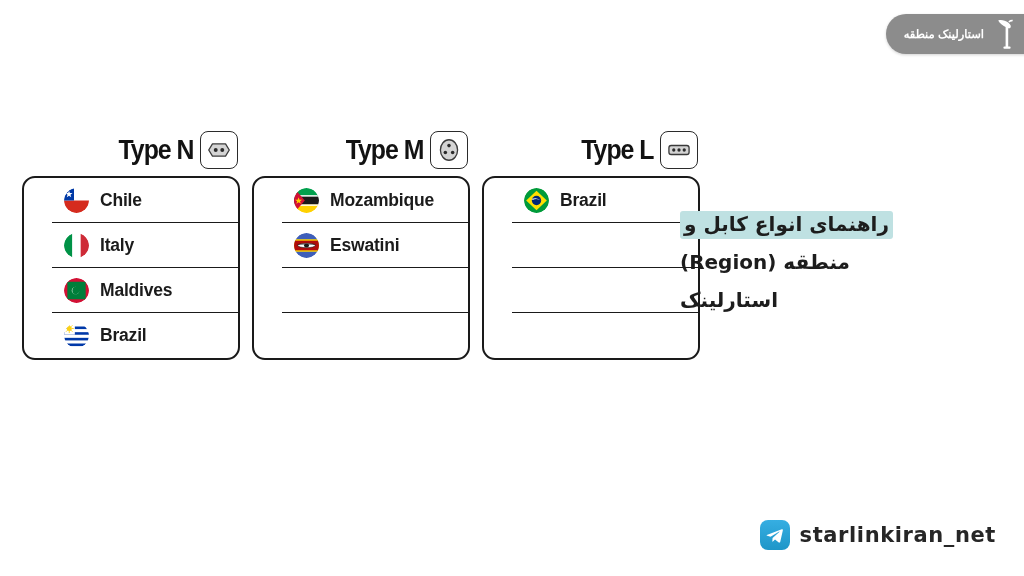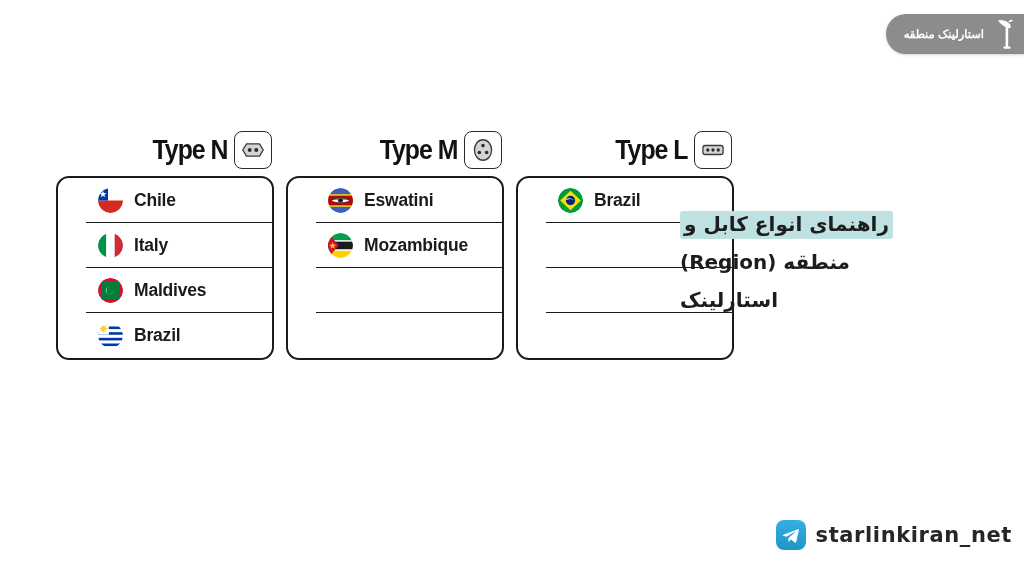--- a/index.html
+++ b/index.html
@@ -40,21 +40,21 @@
   }
   #brand-badge .dish {
     width: 24px;
     height: 30px;
     flex: 0 0 auto;
   }
 
   
   #columns {
     position: absolute;
-    left: 56px;
+    left: 22px;
     top: 124px;
     display: flex;
     gap: 12px;
   }
   .column {
     width: 218px;
     display: flex;
     flex-direction: column;
   }
 
@@ -156,21 +156,21 @@
     background: #bfe1e2;
     padding: 1px 4px 3px 4px;
     border-radius: 3px;
     box-decoration-break: clone;
     -webkit-box-decoration-break: clone;
   }
 
   
   #telegram-bar {
     position: absolute;
-    right: 12px;
+    right: 28px;
     bottom: 26px;
     display: flex;
     align-items: center;
     gap: 10px;
   }
   #telegram-bar .tg-icon {
     width: 30px;
     height: 30px;
     border-radius: 8px;
     background: linear-gradient(180deg,#36aee2 0%,#1e96c8 100%);
@@ -312,54 +312,54 @@
           <circle cx="11.1" cy="17.6" r="1.9" fill="#2b2b2b"></circle>
           <circle cx="18.9" cy="17.6" r="1.9" fill="#2b2b2b"></circle>
         </svg>
       </span>
     </div>
     <div class="list-card">
 
       <div class="country-row">
         <span class="flag">
           <svg viewBox="0 0 30 30" aria-hidden="true">
-            <clipPath id="c-esw">
-                <circle cx="15" cy="15" r="15"></circle>
-              </clipPath>
-            <g clip-path="url(#c-esw)">
-              <rect x="0" y="0" width="30" height="30" fill="#3e5eb9"></rect>
-              <rect x="0" y="7.5" width="30" height="15" fill="#ffd900"></rect>
-              <rect x="0" y="9.2" width="30" height="11.6" fill="#b10c0c"></rect>
-              <ellipse cx="15" cy="15" rx="10.5" ry="2.6" fill="#ffffff" stroke="#1a1a1a" stroke-width=".7"></ellipse>
-              <ellipse cx="15" cy="15" rx="3.0" ry="2.4" fill="#1a1a1a"></ellipse>
-              <path d="M4 13.6 L26 13.6" stroke="#1a1a1a" stroke-width=".6"></path>
-            </g>
-          </svg>
-        </span>
-        <span class="country-name">Eswatini</span>
-      </div>
-
-      <div class="country-row">
-        <span class="flag">
-          <svg viewBox="0 0 30 30" aria-hidden="true">
             <clipPath id="c-moz">
                 <circle cx="15" cy="15" r="15"></circle>
               </clipPath>
             <g clip-path="url(#c-moz)">
               <rect x="0" y="0" width="30" height="10" fill="#00a04d"></rect>
               <rect x="0" y="10" width="30" height="10" fill="#1a1a1a"></rect>
               <rect x="0" y="20" width="30" height="10" fill="#ffd100"></rect>
               <rect x="0" y="8.6" width="30" height="1.6" fill="#ffffff"></rect>
               <rect x="0" y="19.8" width="30" height="1.6" fill="#ffffff"></rect>
               <path d="M0 0 L13 15 L0 30 Z" fill="#d21034"></path>
               <path d="M5.5 11.0 L6.6 14.0 L9.8 14.0 L7.2 15.9 L8.2 19.0 L5.5 17.1 L2.8 19.0 L3.8 15.9 L1.2 14.0 L4.4 14.0 Z" fill="#ffd100"></path>
             </g>
           </svg>
         </span>
         <span class="country-name">Mozambique</span>
+      </div>
+
+      <div class="country-row">
+        <span class="flag">
+          <svg viewBox="0 0 30 30" aria-hidden="true">
+            <clipPath id="c-esw">
+                <circle cx="15" cy="15" r="15"></circle>
+              </clipPath>
+            <g clip-path="url(#c-esw)">
+              <rect x="0" y="0" width="30" height="30" fill="#3e5eb9"></rect>
+              <rect x="0" y="7.5" width="30" height="15" fill="#ffd900"></rect>
+              <rect x="0" y="9.2" width="30" height="11.6" fill="#b10c0c"></rect>
+              <ellipse cx="15" cy="15" rx="10.5" ry="2.6" fill="#ffffff" stroke="#1a1a1a" stroke-width=".7"></ellipse>
+              <ellipse cx="15" cy="15" rx="3.0" ry="2.4" fill="#1a1a1a"></ellipse>
+              <path d="M4 13.6 L26 13.6" stroke="#1a1a1a" stroke-width=".6"></path>
+            </g>
+          </svg>
+        </span>
+        <span class="country-name">Eswatini</span>
       </div>
 
       <div class="country-row empty">
         <span class="country-name"></span>
       </div>
 
       <div class="country-row empty">
         <span class="country-name"></span>
       </div>
 

